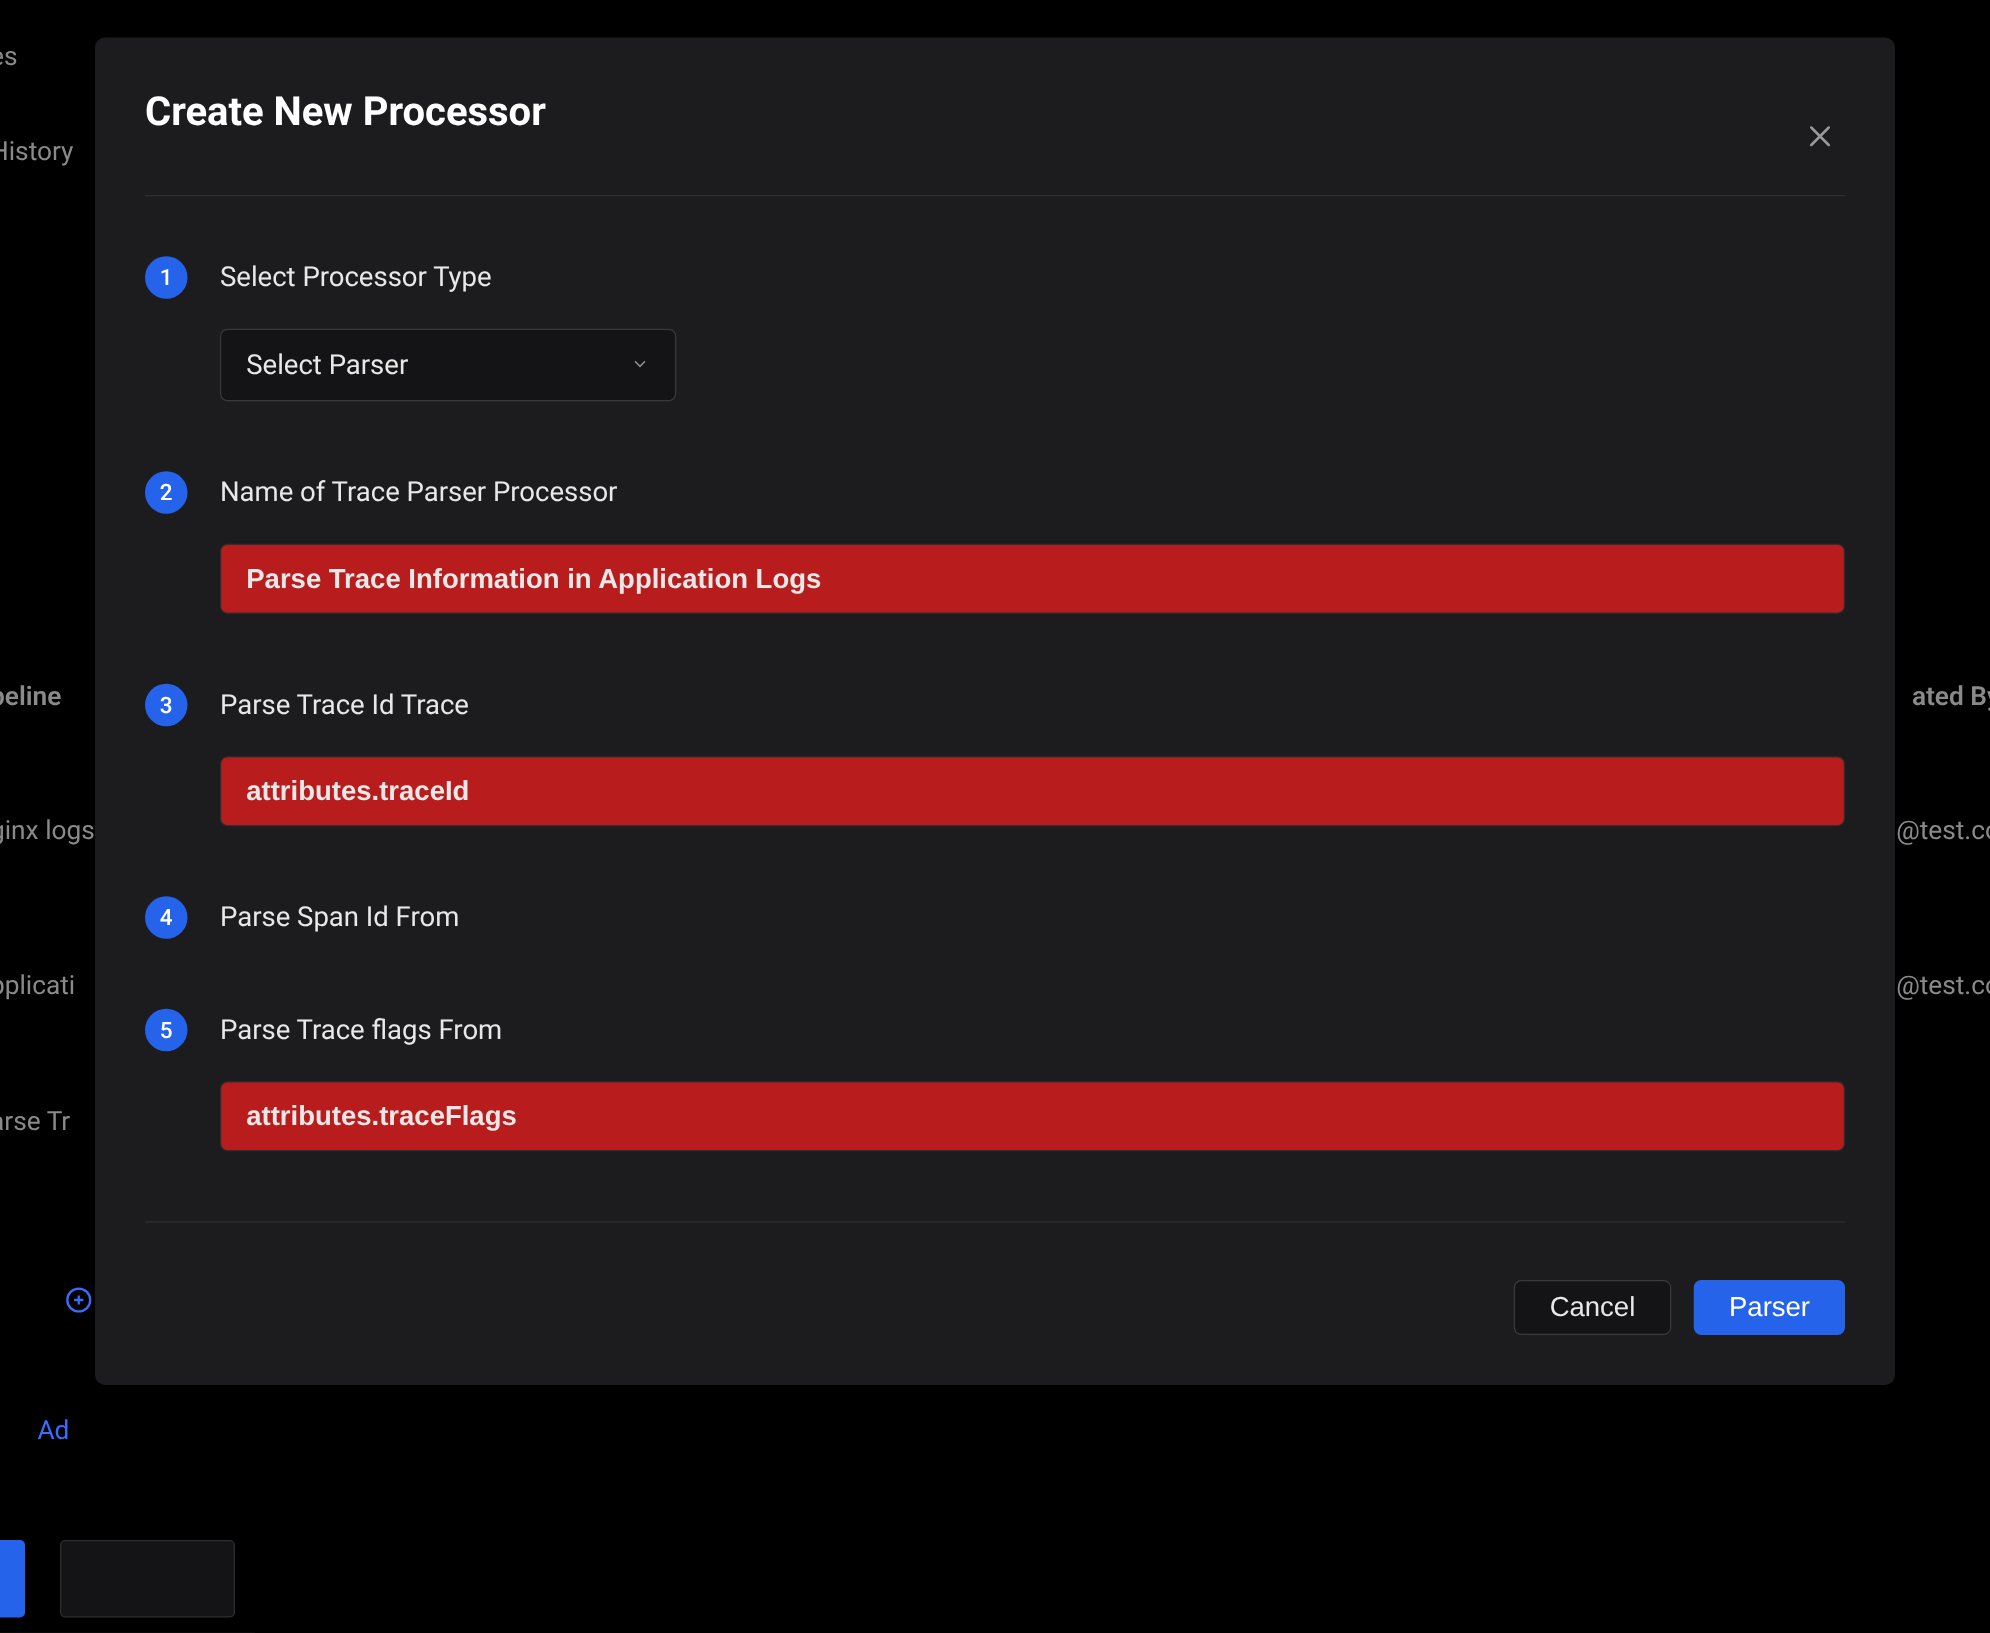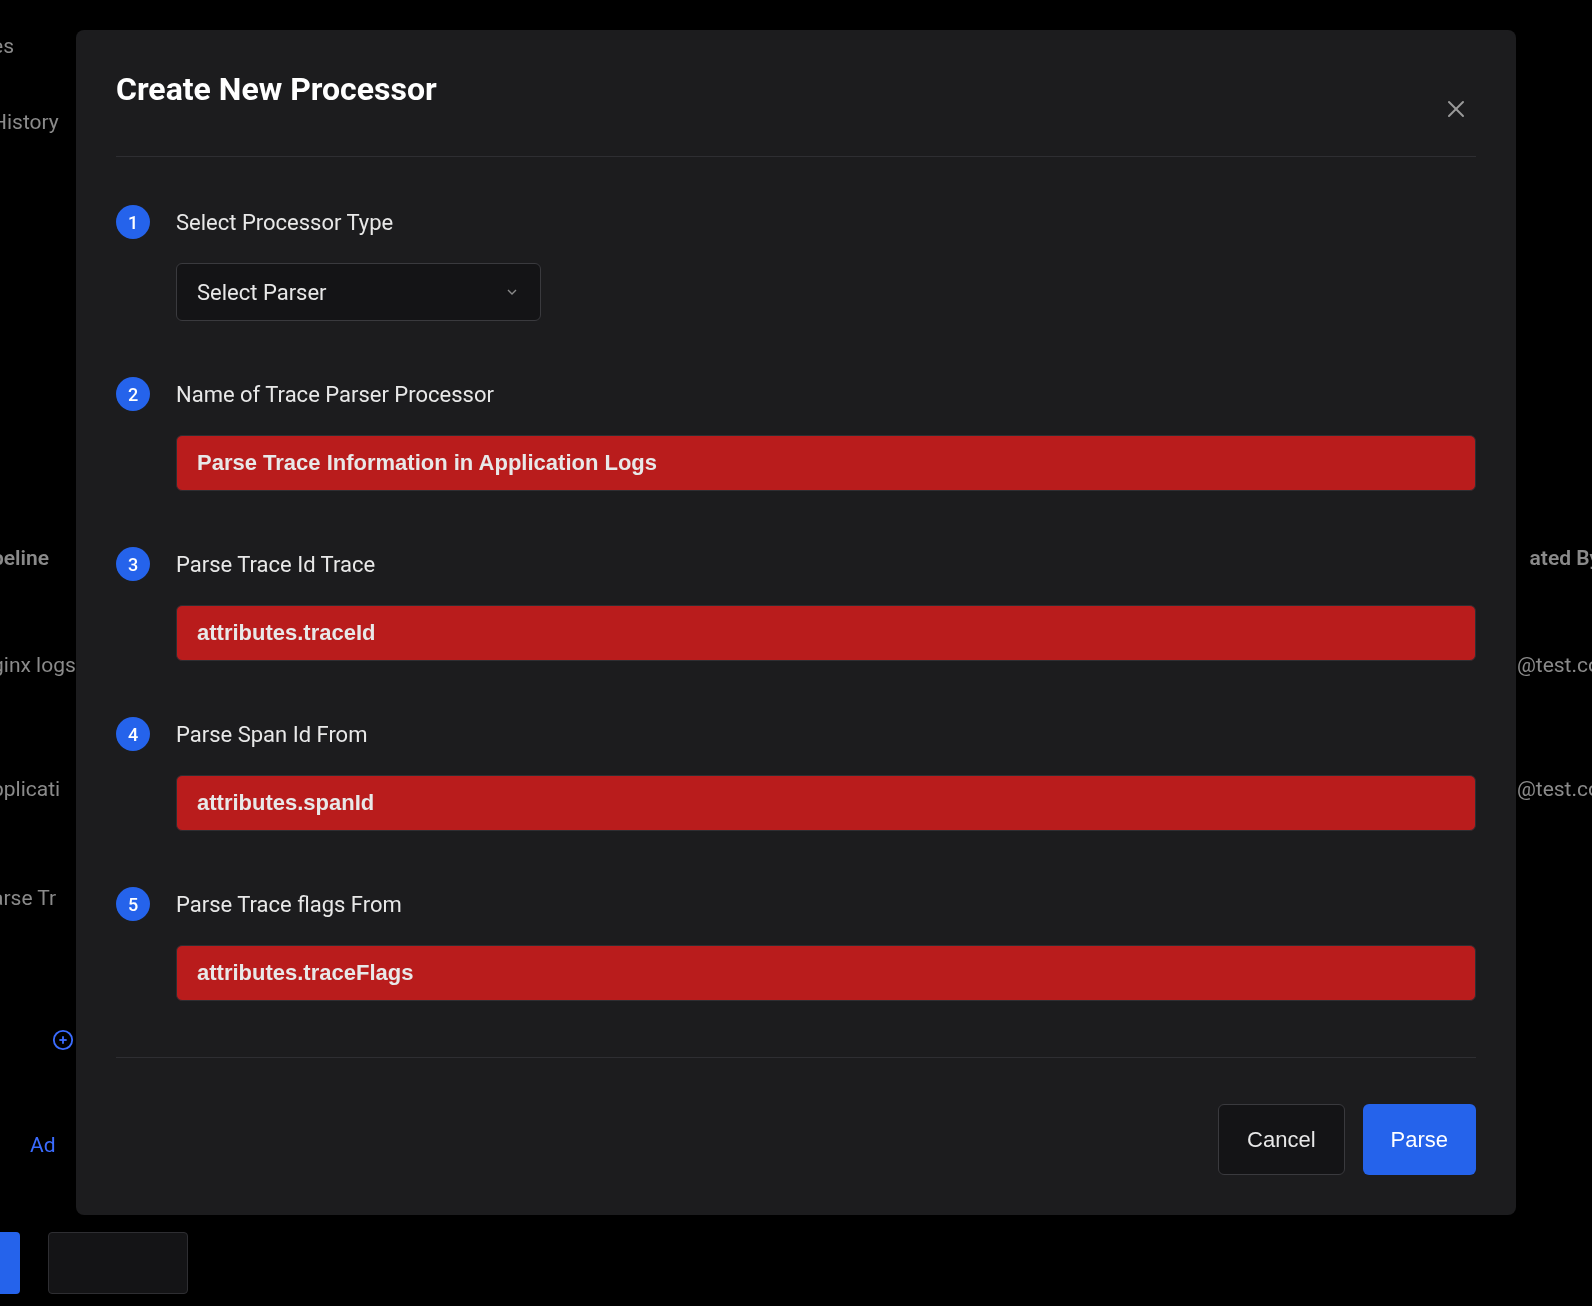--- a/index.html
+++ b/index.html
@@ -119,21 +119,21 @@
     }
     .modal-footer {
       display: flex;
       justify-content: flex-end;
       gap: 18px;
       margin-top: 20px;
       padding-top: 46px;
       border-top: 1px solid #2e2e32;
     }
     .btn {
-      height: 71px;
+      height: 44px;
       padding: 0 28px;
       border-radius: 6px;
       font-size: 22px;
       cursor: pointer;
       border: none;
       display: inline-flex;
       align-items: center;
       justify-content: center;
     }
     .btn-secondary {
@@ -222,34 +222,31 @@
       <div class="step-body">
         <input class="text-input" type="text" value="attributes.traceId" style="">
       </div>
     </div>
 
     <div class="step">
       <div class="step-header">
         <div class="step-num">4</div>
         <div class="step-label">Parse Span Id From</div>
       </div>
-      <div class="step-body">
-        <input class="text-input" type="text" value="attributes.spanId" style="">
-      </div>
     </div>
 
     <div class="step">
       <div class="step-header">
         <div class="step-num">5</div>
         <div class="step-label">Parse Trace flags From</div>
       </div>
       <div class="step-body">
         <input class="text-input" type="text" value="attributes.traceFlags" style="">
       </div>
     </div>
 
     <div class="modal-footer">
       <button class="btn btn-secondary">Cancel</button>
-      <button class="btn btn-primary">Parse</button>
+      <button class="btn btn-primary">Parser</button>
     </div>
 
   </div>
 </div>
 
 </body></html>

